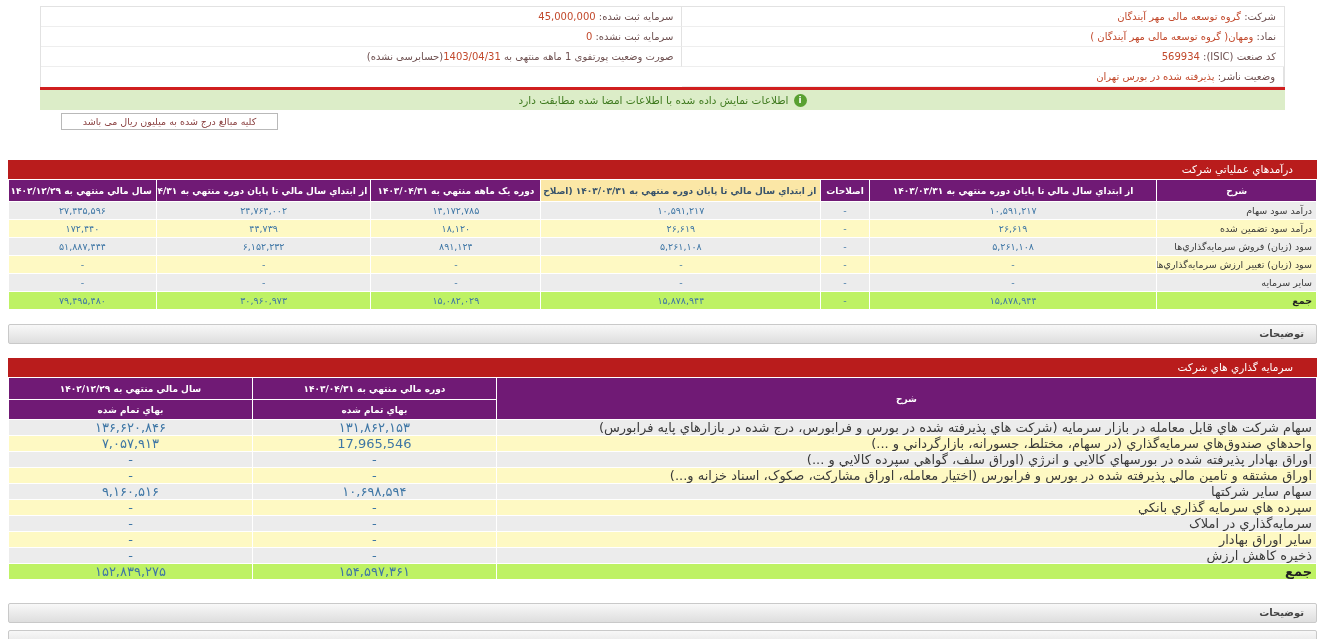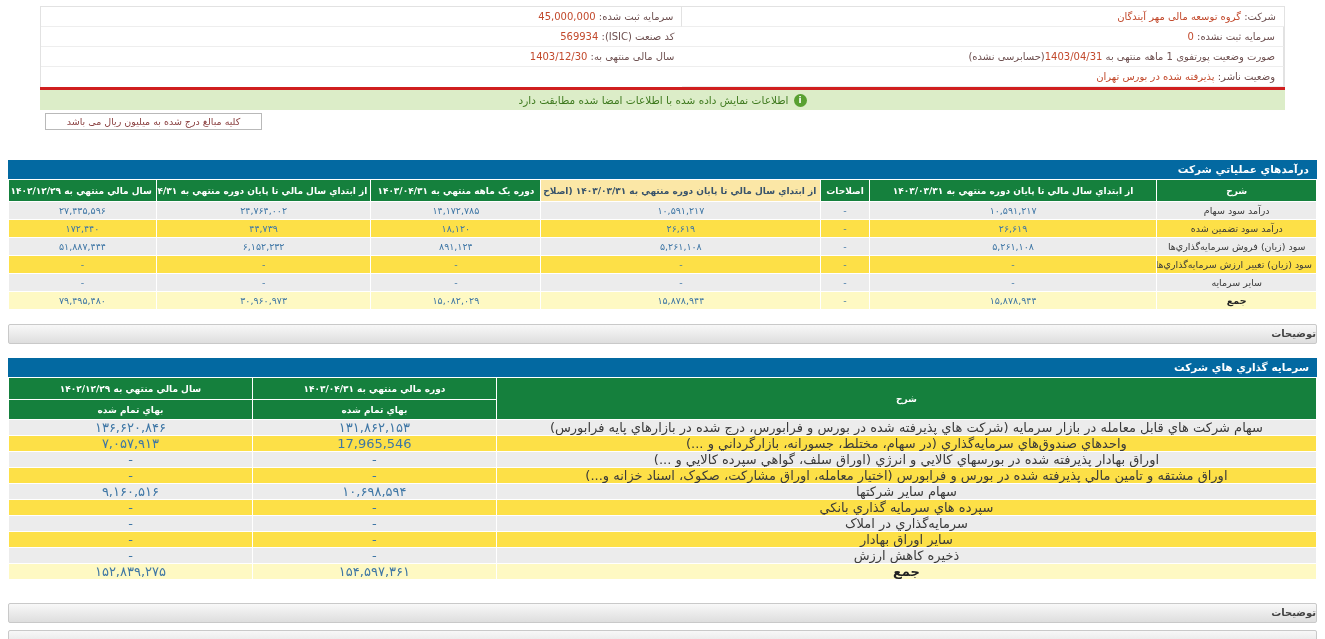--- a/index.html
+++ b/index.html
@@ -29,74 +29,74 @@
     display:flex;align-items:center;justify-content:center;gap:5px;
     color:#3f7a1f;font-size:10.5px;
   }
   .info-icon{
     width:13px;height:13px;border-radius:50%;
     background:#58a031;color:#fff;font-size:9px;font-weight:bold;
     display:inline-flex;align-items:center;justify-content:center;
     flex:0 0 auto;
   }
   
-  .units-wrap{padding:3px 45px 3px 45px;}
+  .units-wrap{padding:3px 45px 3px 45px;margin-left:16px;}
   .units-box{
     width:215px;margin:0 auto 0 0; 
     border:1px solid #b9b9b9;background:#fff;
     text-align:center;font-size:9.5px;color:#8a4040;
     height:15px;line-height:15px;
   }
   
   .spacer-a{height:27px;} .spacer-b{height:14px;}
   .spacer-c{height:23px;} .spacer-d{height:7px;}
   .sect{margin:0 8px;}
   .sect-title{
-    background:#0369a1;color:#fff;font-weight:bold;
-    font-size:10.5px;height:19px;line-height:19px;padding:0 8px;
+    background:#b91c1c;color:#fff;font-weight:normal;
+    font-size:10.5px;height:19px;line-height:19px;padding:0 24px;
   }
   table{width:100%;border-collapse:collapse;table-layout:fixed;background:#fff;}
   th,td{
     border:1px solid #fff;font-size:9.5px;padding:0 4px;
     text-align:center;white-space:nowrap;overflow:hidden;
   }
   thead th{
-    background:#15803d;color:#fff;font-weight:bold;
+    background:#701a75;color:#fff;font-weight:bold;
     font-size:9px;height:21px;
   }
   thead th.hl{background:#fbe7a6;color:#38536b;}
   thead th.sub{height:19px;}
   .t1 tbody td{height:17px;line-height:17px;}
   .t2 tbody td{height:15px;line-height:15px;font-size:13px;}
   tbody tr.odd td{background:#ececec;}
-  tbody tr.even td{background:#fde047;}
+  tbody tr.even td{background:#fef9c3;}
   tbody td.y{background:#fbe7a6;}
-  tbody tr.total td{background:#fef9c3;}
-  tbody td.lbl{text-align:center;color:#3a3a3a;}
+  tbody tr.total td{background:#bef264;}
+  tbody td.lbl{text-align:right;color:#3a3a3a;}
   tbody tr.total td.lbl{font-weight:bold;color:#222;}
   tbody td.num{color:#3e76a5;direction:ltr;}
   table{border:1px solid #c3ced4;}
   
   .panel-bar{
     margin:0 8px;height:18px;line-height:18px;
     background:linear-gradient(#f8f8f8,#dedede);
     border:1px solid #c9c9c9;border-radius:2px;
-    font-size:10px;font-weight:bold;color:#444;padding:0 0;
+    font-size:10px;font-weight:bold;color:#444;padding:0 12px;
   }
 </style>
 </head>
 <body>
 
 <div class="info-grid">
     <div class="info-cell col-r"><span class="f-label">شرکت: </span><span class="f-value">گروه توسعه مالی مهر آیندگان</span></div>
     <div class="info-cell col-l"><span class="f-label">سرمایه ثبت شده: </span><span class="f-value">45,000,000</span></div>
+    <div class="info-cell col-r"><span class="f-label">نماد: </span><span class="f-value">ومهان( گروه توسعه مالی مهر آیندگان )</span></div>
     <div class="info-cell col-l"><span class="f-label">سرمایه ثبت نشده: </span><span class="f-value">0</span></div>
     <div class="info-cell col-r"><span class="f-label">کد صنعت (ISIC): </span><span class="f-value">569934</span></div>
     <div class="info-cell col-l"><span class="f-label">صورت وضعیت پورتفوی 1 ماهه منتهی به </span><span class="f-value">1403/04/31</span><span class="f-label">(حسابرسی نشده)</span></div>
-    <div class="info-cell col-r"><span class="f-label">سال مالی منتهی به: </span><span class="f-value">1403/12/30</span></div>
     <div class="info-cell col-l"><span class="f-label">وضعیت ناشر: </span><span class="f-value">پذیرفته شده در بورس تهران</span></div>
   </div>
 
 <div class="notice">
   <span class="info-icon">i</span>
   <span>اطلاعات نمایش داده شده با اطلاعات امضا شده مطابقت دارد</span>
 </div>
 
 <div class="units-wrap">
   <div class="units-box">کلیه مبالغ درج شده به میلیون ریال می باشد</div>

